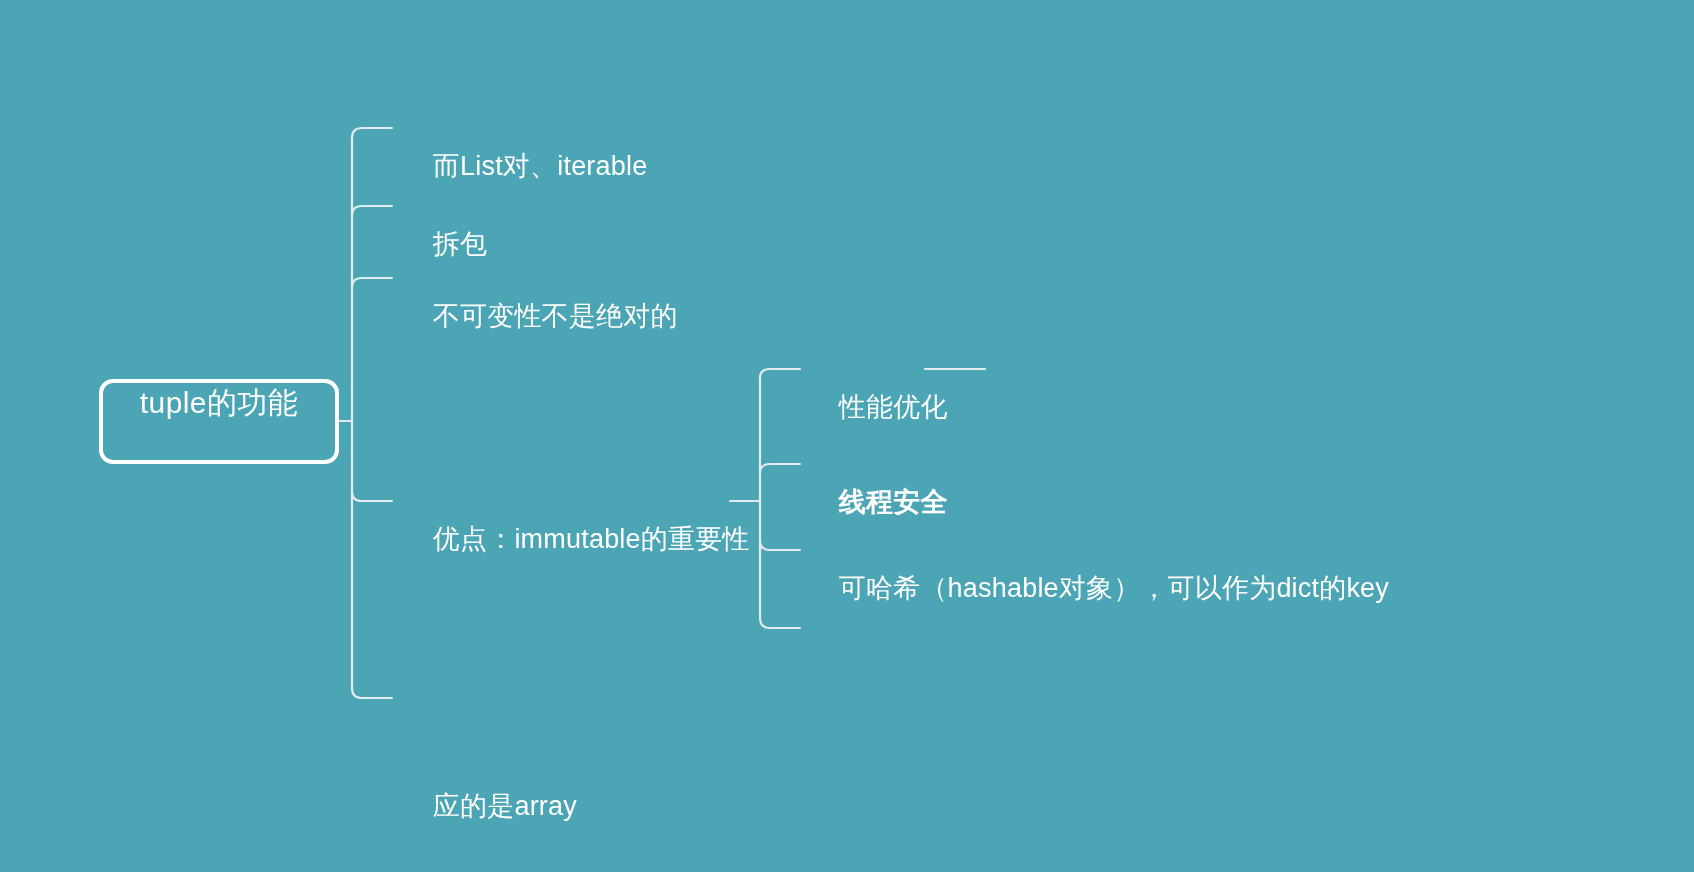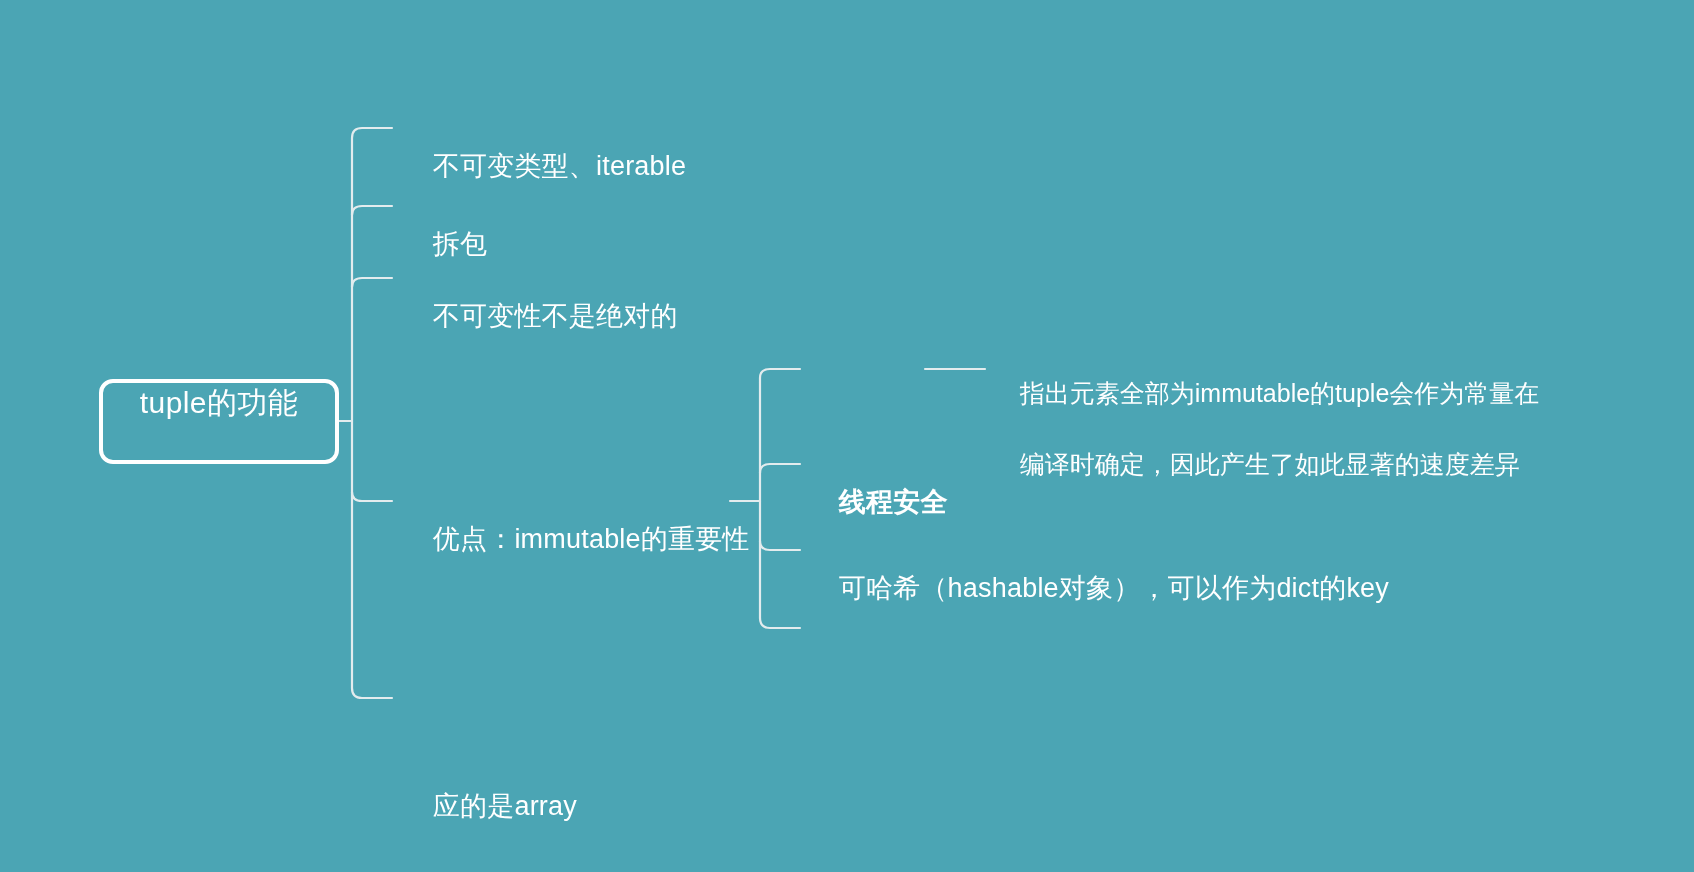--- a/index.html
+++ b/index.html
@@ -90,48 +90,47 @@
 
       <path d="M925,369 L985,369"></path>
     </g>
   </svg>
 
   <div class="root-node">
     <span>tuple的功能</span>
   </div>
 
   <div class="node" style="left:402px; top:114px;">
-    <span>不可变类型、iterable</span>
+    <span>而List对、iterable</span>
   </div>
 
   <div class="node" style="left:402px; top:192px;">
     <span>拆包</span>
   </div>
 
   <div class="node" style="left:402px; top:264px;text-align:right;">
     <span>不可变性不是绝对的</span>
   </div>
 
   <div class="node" style="left:402px; top:487px;">
     <span>优点：immutable的重要性</span>
   </div>
 
   <div class="node" style="left:402px; top:684px;">
     <br>
     <span>应的是array</span>
   </div>
 
+  <div class="node" style="left:808px; top:355px;">
+    <span>性能优化</span>
+  </div>
 
   <div class="node" style="left:808px; top:450px;font-weight:bold;">
     <span>线程安全</span>
   </div>
 
   <div class="node" style="left:808px; top:536px;">
     <span>可哈希（hashable对象），可以作为dict的key</span>
   </div>
 
 
-  <div class="note" style="left:992px; top:340px;">
-    <span>指出元素全部为immutable的tuple会作为常量在</span><br>
-    <span>编译时确定，因此产生了如此显著的速度差异</span>
-  </div>
 
 </div>
 
 </body></html>

